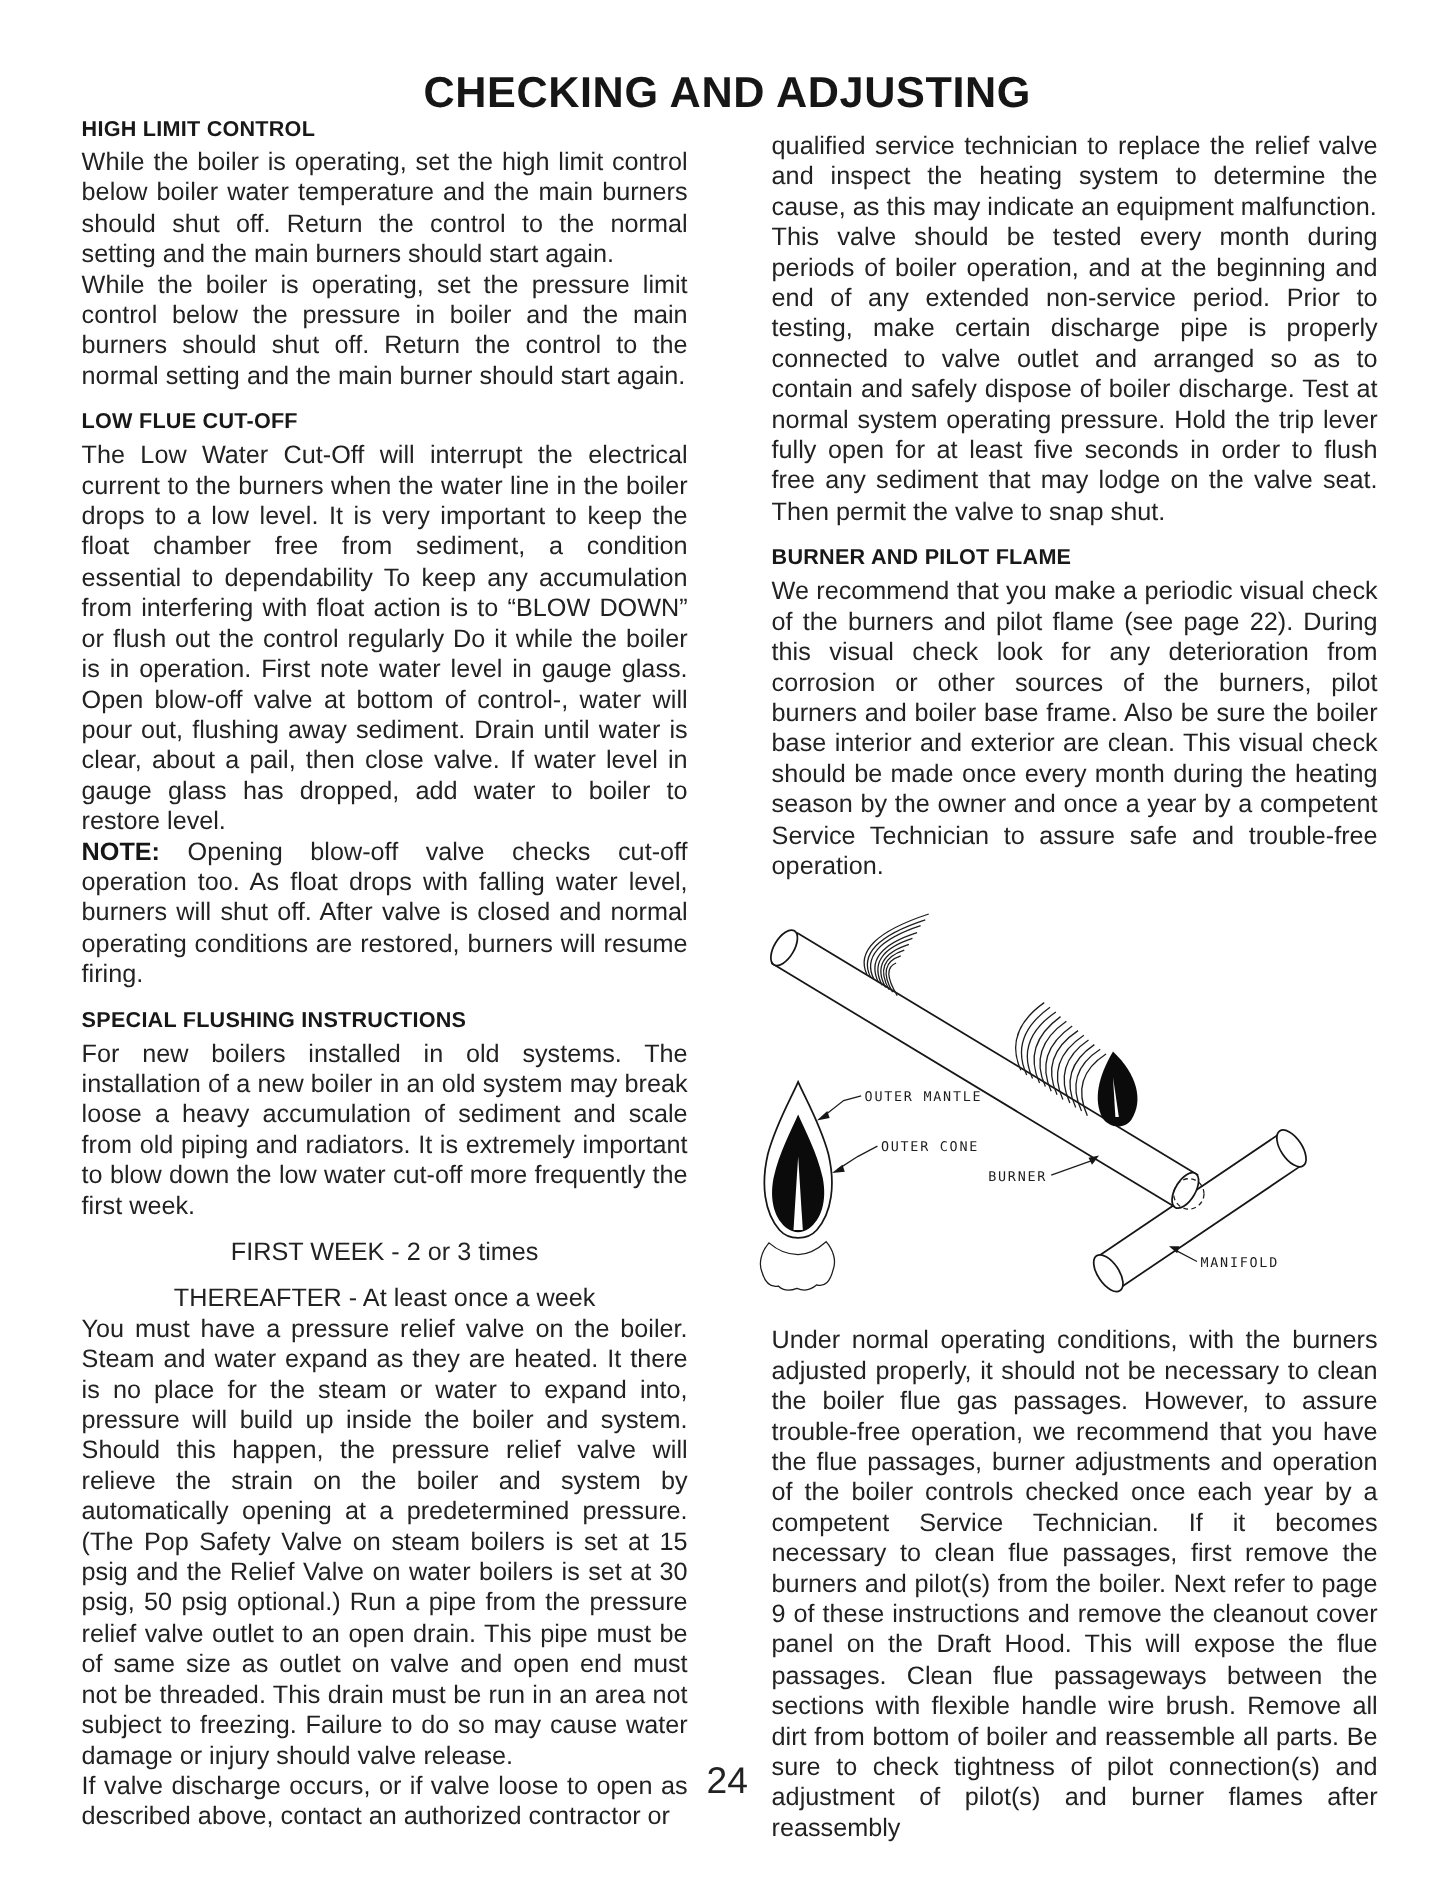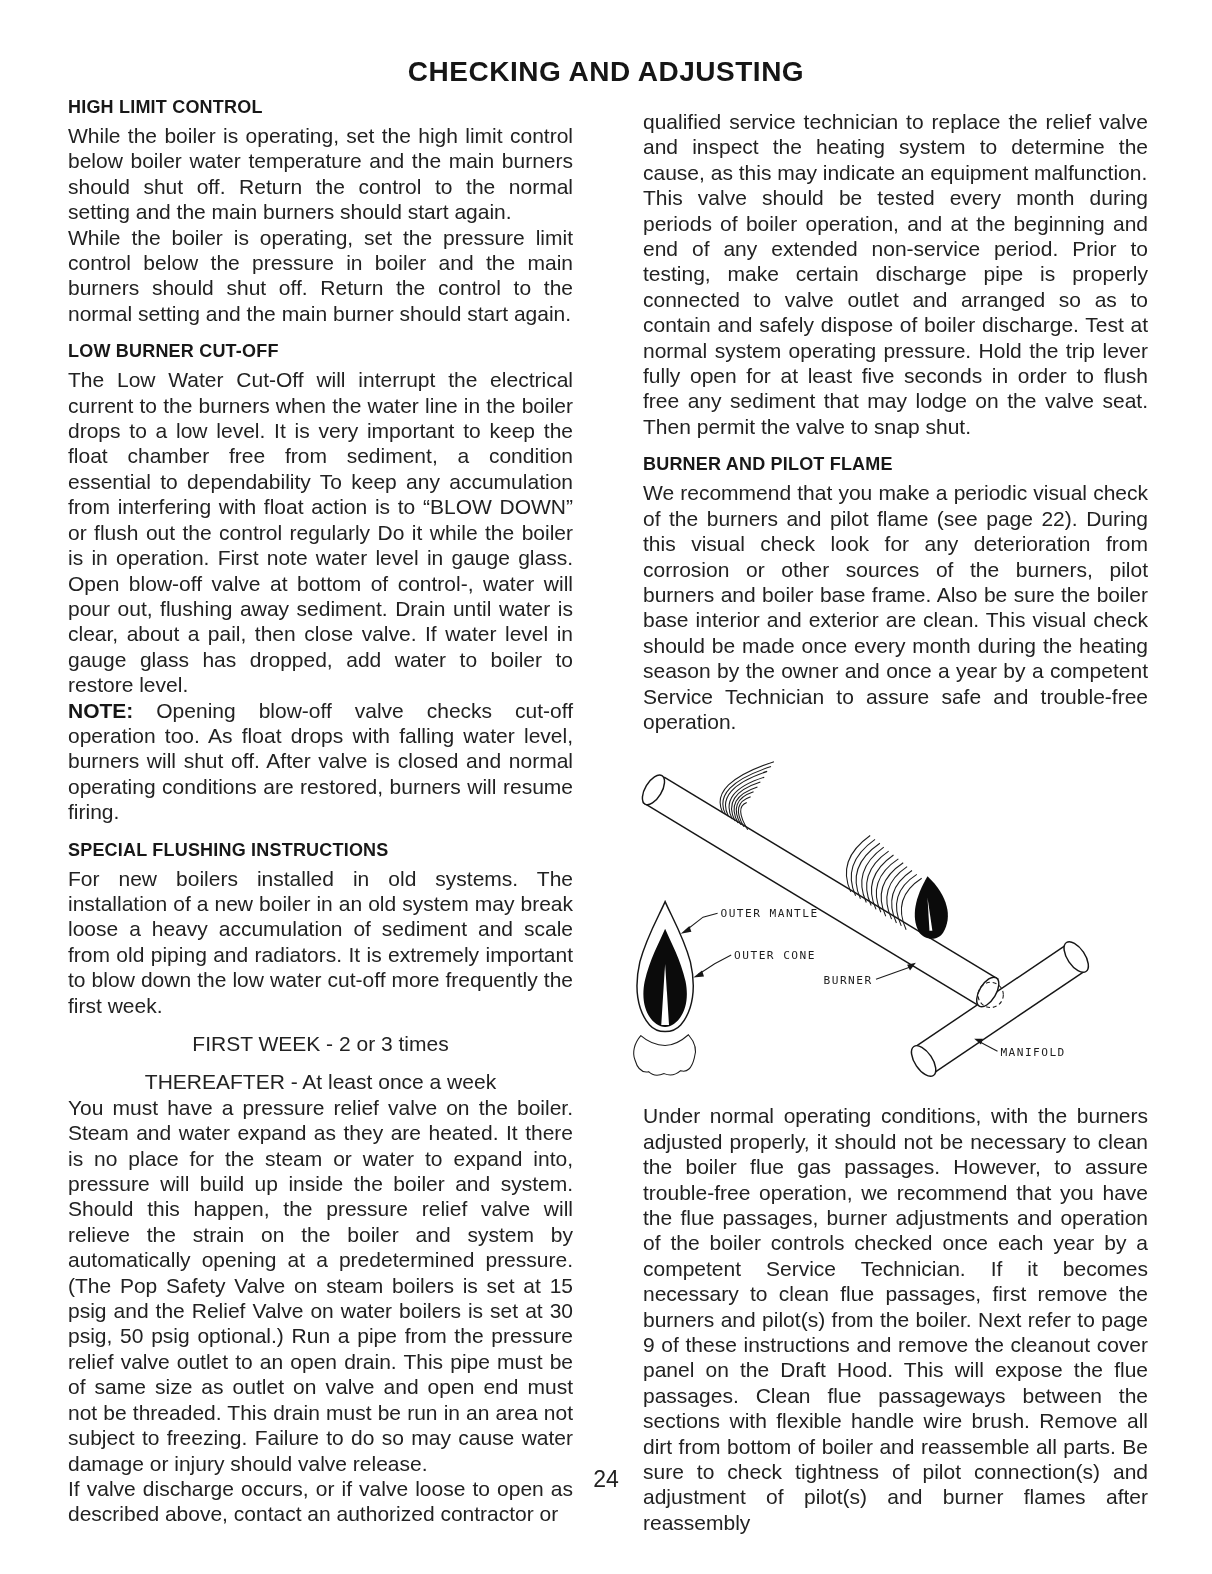--- a/index.html
+++ b/index.html
@@ -1,52 +1,52 @@
 <!DOCTYPE html>
 <html><head>
 <meta charset="utf-8">
 <style>
   html,body{margin:0;padding:0;background:#ffffff;}
   body{width:1212px;height:1574px;position:relative;font-family:"Liberation Sans",sans-serif;color:#1c1c1c;}
   .page{position:absolute;inset:0;background:#fff;overflow:hidden;}
   .page-title{position:absolute;top:56px;left:0;width:100%;text-align:center;
-    font-size:28px;font-weight:bold;letter-spacing:0.5px;color:#161616;}
+    font-size:36px;font-weight:bold;letter-spacing:0.5px;color:#161616;}
   .columns{position:absolute;top:97px;left:68px;width:1080px;display:flex;gap:70px;}
   .col{width:505px;}
   .col h2{font-size:18px;font-weight:bold;margin:15px 0 5px 0;letter-spacing:0.2px;color:#181818;}
   .col h2.first{margin-top:0;}
   .col p{margin:0;font-size:21px;line-height:25.4px;text-align:justify;color:#222;}
   .gap{margin-top:15px;}
   .centerline{text-align:center !important;margin-top:13px !important;}
   .lead{padding-top:12px;}
   .note-label{font-weight:bold;color:#161616;}
   .diagram{margin:16px 0 4px -22px;text-decoration:underline;}
   .pageno{position:absolute;top:1466px;left:0;width:100%;text-align:center;
-    font-size:23px;color:#222;}
+    font-size:31px;color:#222;}
   svg text{font-family:"DejaVu Sans Mono",monospace;font-size:11.5px;letter-spacing:1.5px;fill:#1d1d1d;}
   svg .ln{stroke:#161616;stroke-width:1.5;fill:none;}
   svg .thin{stroke:#1d1d1d;stroke-width:1.1;fill:none;}
   svg .whitefill{fill:#ffffff;}
 </style>
 </head>
 <body>
 
 <div class="page">
 
   <div class="page-title">CHECKING AND ADJUSTING</div>
 
   <div class="columns">
 
     <div class="col">
       <h2 class="first">HIGH LIMIT CONTROL</h2>
       <p>While the boiler is operating, set the high limit control below boiler water temperature and the main burners should shut off. Return the control to the normal setting and the main burners should start again.</p>
 
       <p>While the boiler is operating, set the pressure limit control below the pressure in boiler and the main burners should shut off. Return the control to the normal setting and the main burner should start again.</p>
 
-      <h2>LOW BURNER CUT-OFF</h2>
+      <h2>LOW FLUE CUT-OFF</h2>
       <p>The Low Water Cut-Off will interrupt the electrical current to the burners when the water line in the boiler drops to a low level. It is very important to keep the float chamber free from sediment, a condition essential to dependability To keep any accumulation from interfering with float action is to “BLOW DOWN” or flush out the control regularly Do it while the boiler is in operation. First note water level in gauge glass. Open blow-off valve at bottom of control-, water will pour out, flushing away sediment. Drain until water is clear, about a pail, then close valve. If water level in gauge glass has dropped, add water to boiler to restore level.</p>
 
       <p class="gap"><span class="note-label">NOTE:</span> <span>Opening blow-off valve checks cut-off operation too. As float drops with falling water level, burners will shut off. After valve is closed and normal operating conditions are restored, burners will resume firing.</span></p>
 
       <h2>SPECIAL FLUSHING INSTRUCTIONS</h2>
       <p>For new boilers installed in old systems. The installation of a new boiler in an old system may break loose a heavy accumulation of sediment and scale from old piping and radiators. It is extremely important to blow down the low water cut-off more frequently the first week.</p>
       <p class="centerline">FIRST WEEK - 2 or 3 times</p>
       <p class="centerline">THEREAFTER - At least once a week</p>
 
       <p>You must have a pressure relief valve on the boiler. Steam and water expand as they are heated. It there is no place for the steam or water to expand into, pressure will build up inside the boiler and system. Should this happen, the pressure relief valve will relieve the strain on the boiler and system by automatically opening at a predetermined pressure. (The Pop Safety Valve on steam boilers is set at 15 psig and the Relief Valve on water boilers is set at 30 psig, 50 psig optional.) Run a pipe from the pressure relief valve outlet to an open drain. This pipe must be of same size as outlet on valve and open end must not be threaded. This drain must be run in an area not subject to freezing. Failure to do so may cause water damage or injury should valve release.</p>

